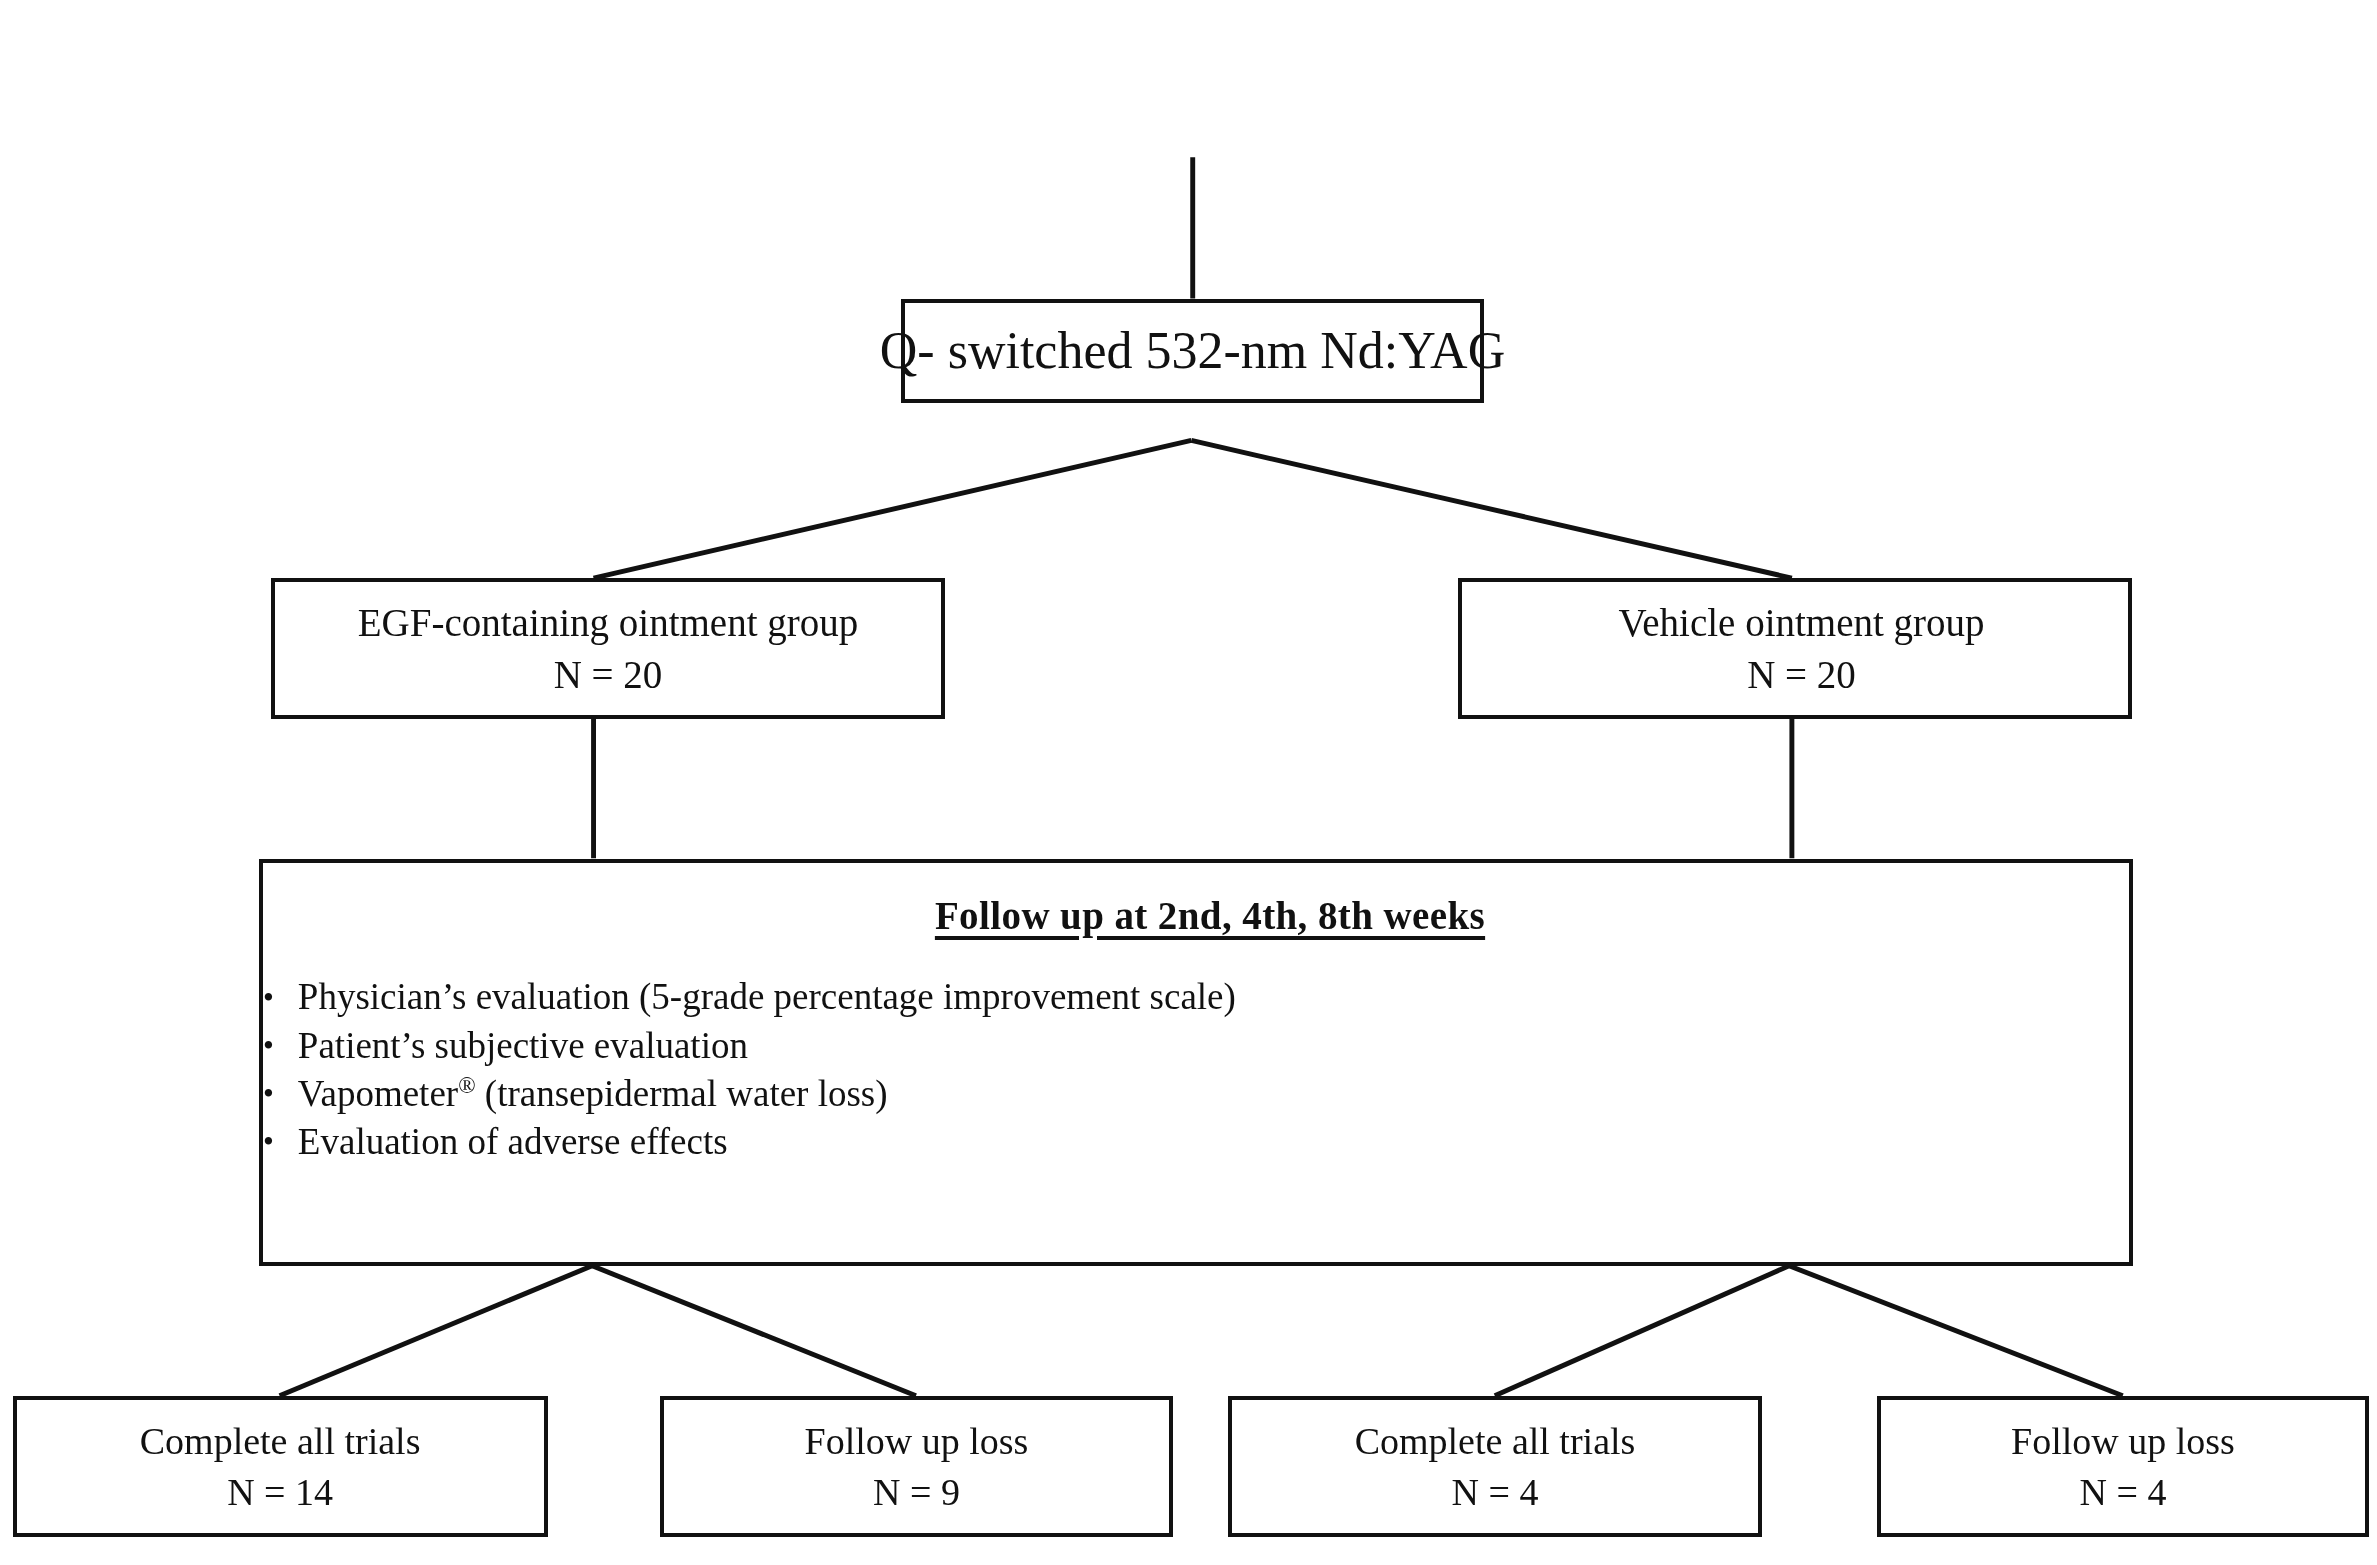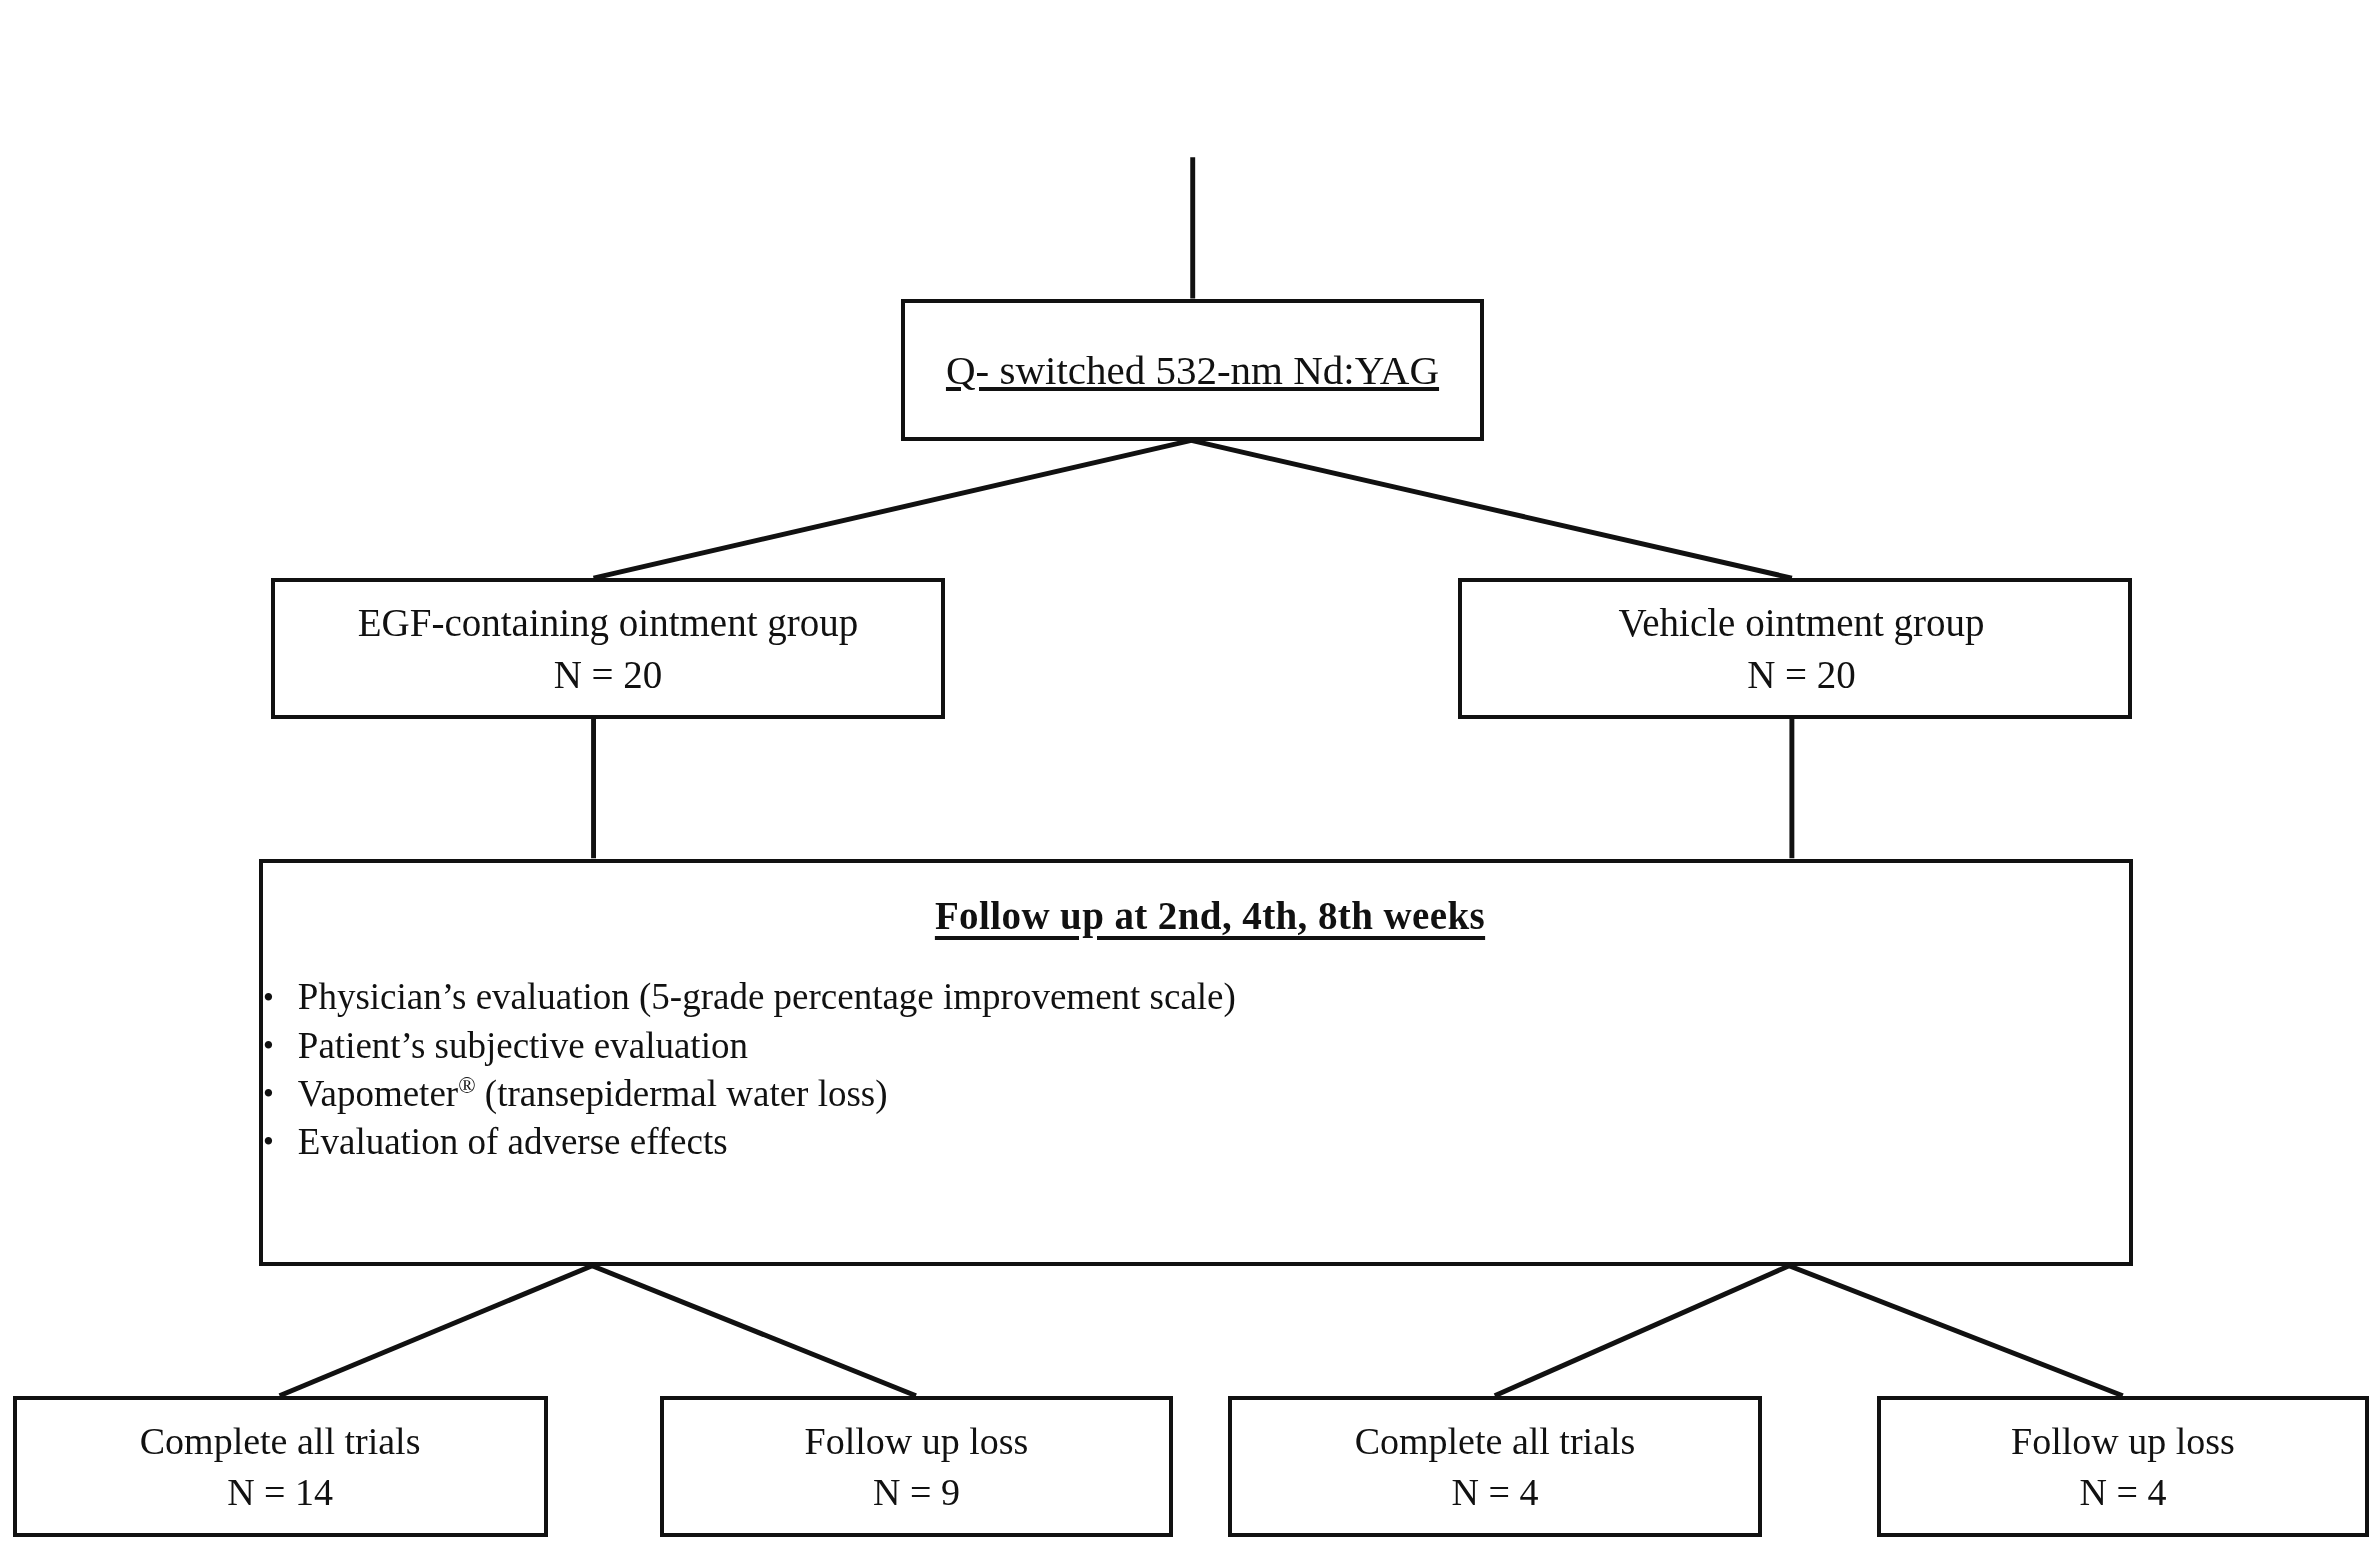--- a/index.html
+++ b/index.html
@@ -40,23 +40,22 @@
   }
   .node .line1 { display: block; white-space: nowrap; }
   .node .line2 { display: block; white-space: nowrap; }
 
   
   #node-enrollment {
     left: 901px; top: 17px; width: 583px; height: 141px;
     font-size: 41px;
   }
   #node-laser {
-    left: 901px; top: 299px; width: 583px; height: 142px;
-    font-size: 41px;
-    text-decoration: underline;
+    left: 901px; top: 299px; width: 583px; height: 104px;
+    font-size: 52px;
   }
   #node-egf {
     left: 271px; top: 578px; width: 674px; height: 141px;
     font-size: 39px;
   }
   #node-vehicle {
     left: 1458px; top: 578px; width: 674px; height: 141px;
     font-size: 39px;
     padding-left: 13px;
   }

